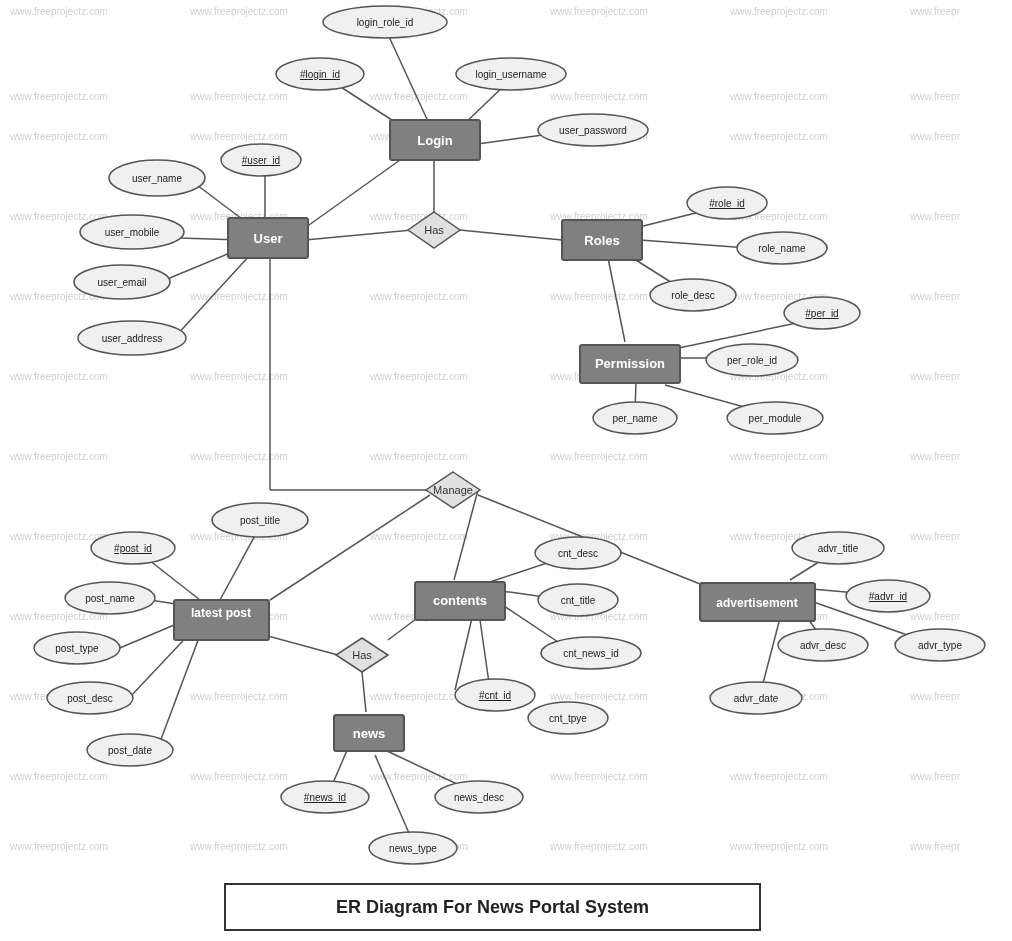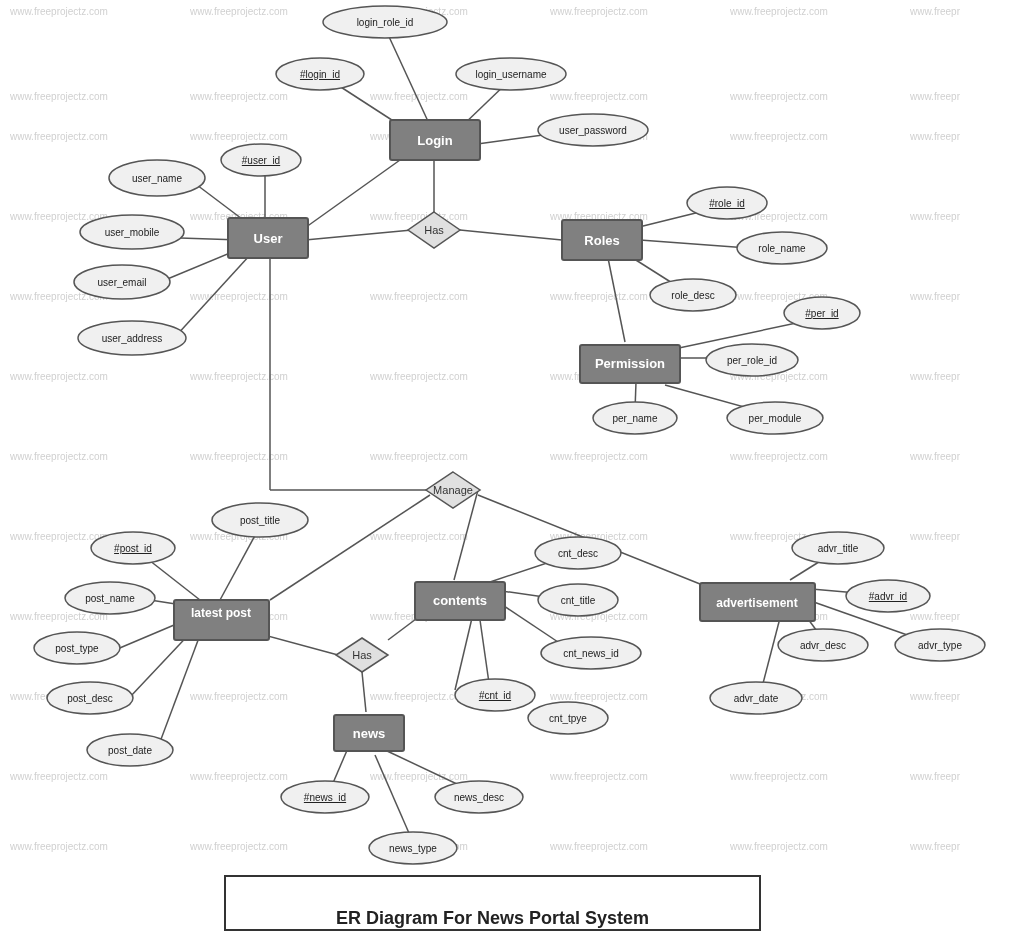--- a/index.html
+++ b/index.html
@@ -16,24 +16,24 @@
       top: 0; left: 0;
       width: 1012px;
       height: 941px;
       z-index: 1;
     }
     .caption-box {
       position: absolute;
       bottom: 10px;
       left: 224px;
       width: 537px;
-      height: 56px;
+      height: 48px;
       border: 2px solid #333;
       display: flex;
-      align-items: flex-end;
+      align-items: center;
       justify-content: center;
       z-index: 2;
       background: #fff;
     }
     .caption-text {
       font-size: 18px;
       font-weight: bold;
       color: #222;
       text-align: center;
     }

